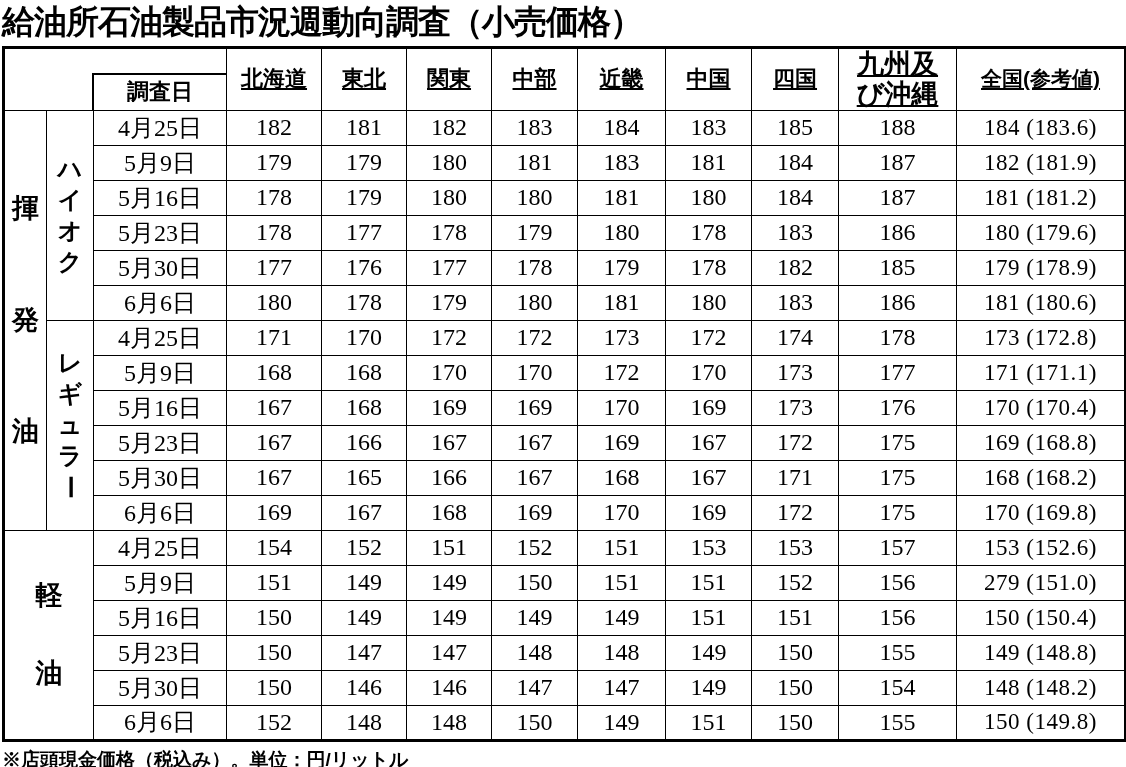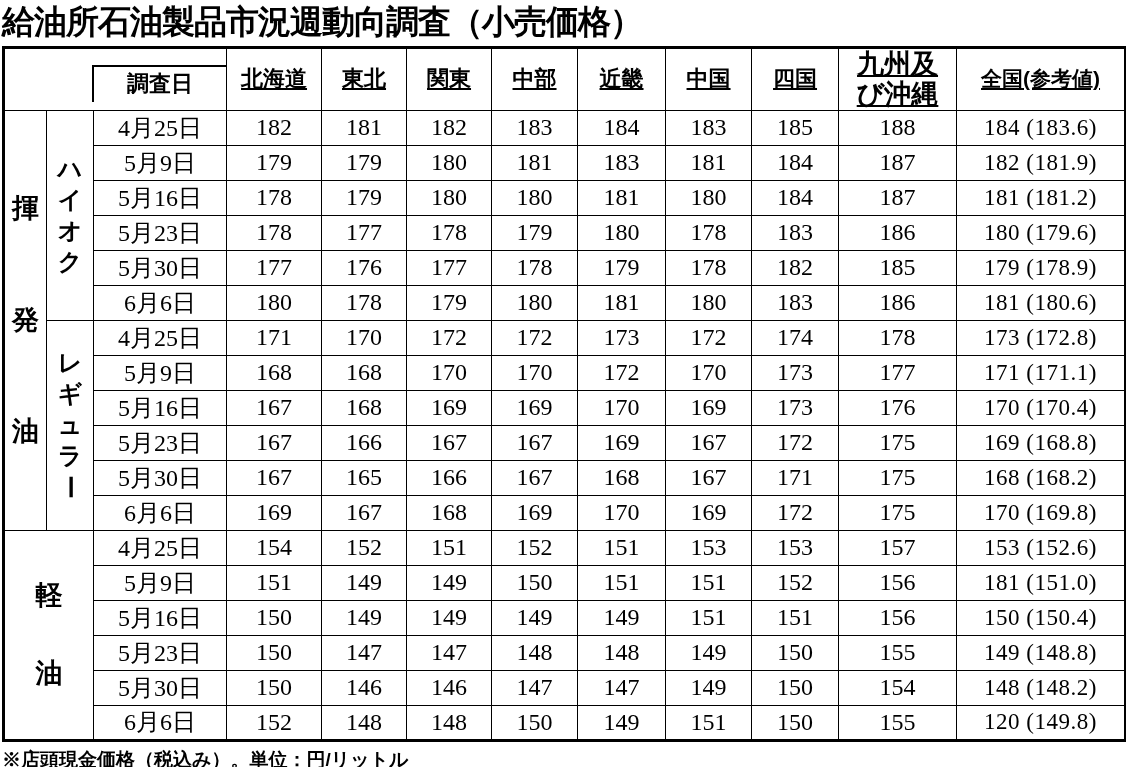--- a/index.html
+++ b/index.html
@@ -21,21 +21,21 @@
     border-collapse: collapse; table-layout: fixed;
     width: 1122px; border: 3px solid #000;
   }
   th, td { border: 1.5px solid #000; overflow: hidden; }
 
   thead tr { height: 58px; }
   tbody tr { height: 35px; }
 
   th.corner { border: 0; position: relative; }
   .datebox {
-    position: absolute; right: 0; bottom: 8px;
+    position: absolute; right: 0; bottom: 0;
     width: 134px; height: 37px;
     border-top: 2px solid #000; border-left: 2px solid #000;
     display: flex; align-items: center; justify-content: center;
     font-size: 22px; font-weight: bold;
   }
   th.region {
     font-size: 22px; font-weight: bold; text-align: center;
     vertical-align: middle; padding: 0 2px; text-decoration: underline;
   }
   th.region.kyushu { font-size: 27px; line-height: 1.12; white-space: pre-line; }
@@ -300,21 +300,21 @@
         <tr>
           <td class="date">5月9日</td>
           <td class="price">151</td>
           <td class="price">149</td>
           <td class="price">149</td>
           <td class="price">150</td>
           <td class="price">151</td>
           <td class="price">151</td>
           <td class="price">152</td>
           <td class="price">156</td>
-          <td class="price national">181 (151.0)</td>
+          <td class="price national">279 (151.0)</td>
         </tr>
         <tr>
           <td class="date">5月16日</td>
           <td class="price">150</td>
           <td class="price">149</td>
           <td class="price">149</td>
           <td class="price">149</td>
           <td class="price">149</td>
           <td class="price">151</td>
           <td class="price">151</td>
@@ -348,21 +348,21 @@
         <tr>
           <td class="date">6月6日</td>
           <td class="price">152</td>
           <td class="price">148</td>
           <td class="price">148</td>
           <td class="price">150</td>
           <td class="price">149</td>
           <td class="price">151</td>
           <td class="price">150</td>
           <td class="price">155</td>
-          <td class="price national">120 (149.8)</td>
+          <td class="price national">150 (149.8)</td>
         </tr>
       </tbody>
   </table>
 
   <div class="footer">
     <span>※店頭現金価格（税込み）。単位：円/リットル</span>
   </div>
 
 </div>
 

